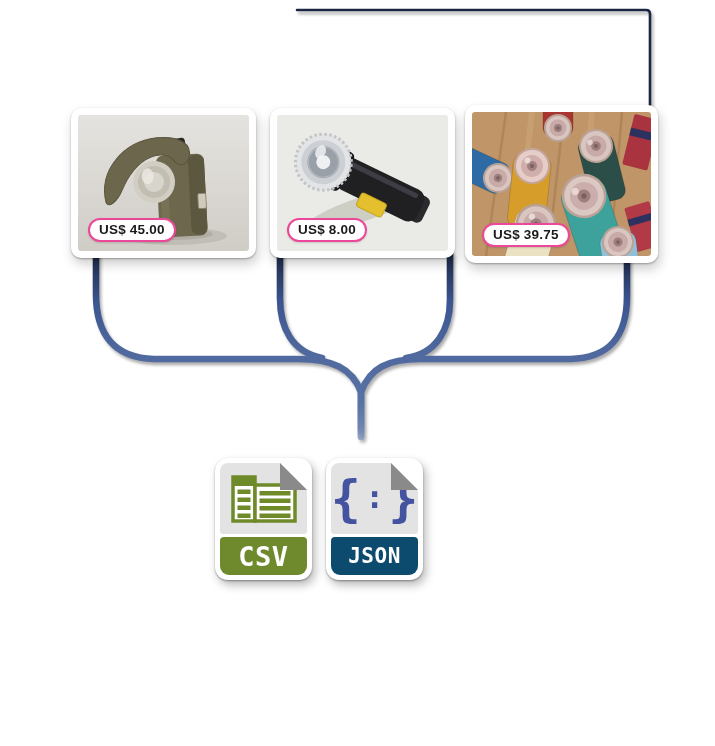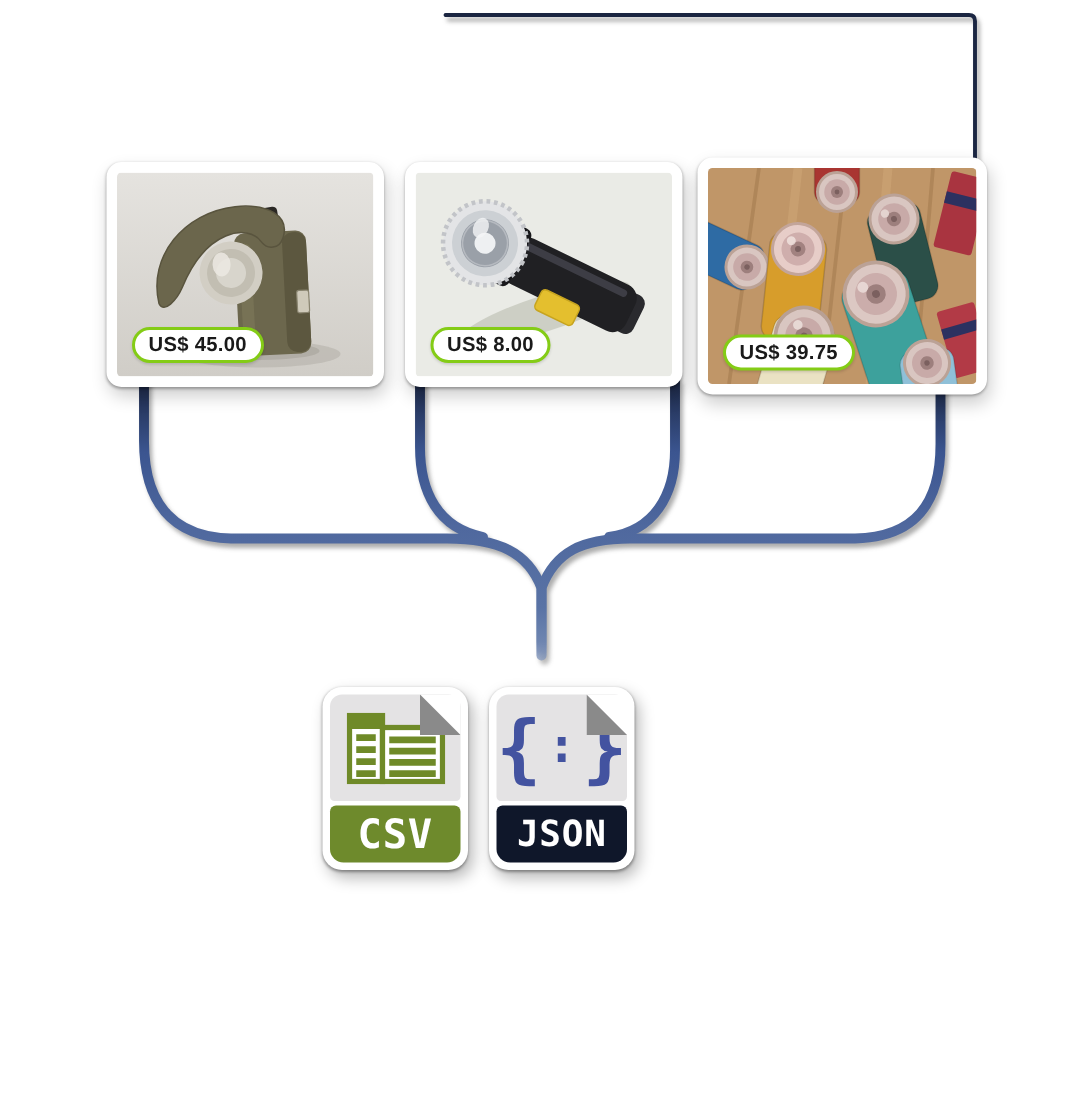--- a/index.html
+++ b/index.html
@@ -17,21 +17,21 @@
     position:absolute; z-index:2; background:#fff; border-radius:10px; padding:7px;
     box-shadow: 0 1px 2px rgba(0,0,0,.30), 2px 6px 12px rgba(0,0,0,.20);
     box-sizing:border-box;
   }
   .photo {
     position:relative; width:100%; height:100%; border-radius:3px; overflow:hidden;
   }
   .photo > svg { width:100%; height:100%; }
   .price-badge {
     position:absolute; left:10px; bottom:9px;
-    background:#ffffff; border:2px solid #84cc16; border-radius:999px;
+    background:#ffffff; border:2px solid #ec4899; border-radius:999px;
     padding:2px 9px 3px; font-size:13.5px; font-weight:bold; color:#1a1a1a;
     letter-spacing:.2px; box-shadow:0 1px 2px rgba(0,0,0,.15); white-space:nowrap;
   }
 
   
   .formats-row { position:absolute; left:215px; top:458px; display:flex; gap:14px; z-index:2; }
   .file-icon {
     width:97px; background:#ffffff; border-radius:13px; padding:5px; box-sizing:border-box;
     box-shadow: 0 1px 2px rgba(0,0,0,.35), 3px 5px 10px rgba(0,0,0,.28);
   }
@@ -40,21 +40,21 @@
     display:flex; align-items:center; justify-content:center; overflow:visible;
   }
   .fold { position:absolute; top:0; right:0; width:27px; height:27px; }
   .band {
     margin-top:3px; height:38px; border-radius:4px 4px 9px 9px;
     display:flex; align-items:center; justify-content:center;
     color:#ffffff; font-family:"DejaVu Sans Mono", monospace; font-weight:bold;
     font-size:27px; letter-spacing:0.5px;
   }
   .band-csv  { background:#6e8a2c; }
-  .band-json { background:#0f172a; font-size:24px; }
+  .band-json { background:#0c4a6e; font-size:21px; }
   .band-xml  { background:#d9515f; }
   .braces { display:flex; align-items:center; gap:4px; color:#4353a0;
             font-family:"DejaVu Sans Mono", monospace; font-weight:bold; }
   .brace { font-size:50px; line-height:1; }
   .colon { font-size:32px; line-height:1; padding-bottom:4px; }
 </style>
 </head>
 <body>
 
 <div class="stage">

